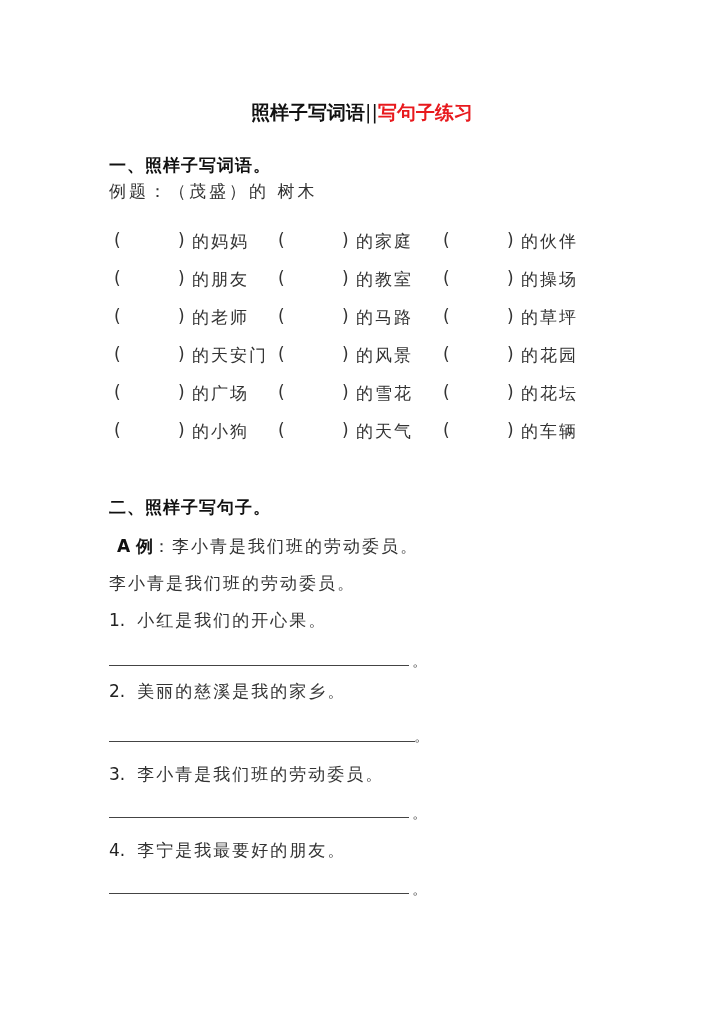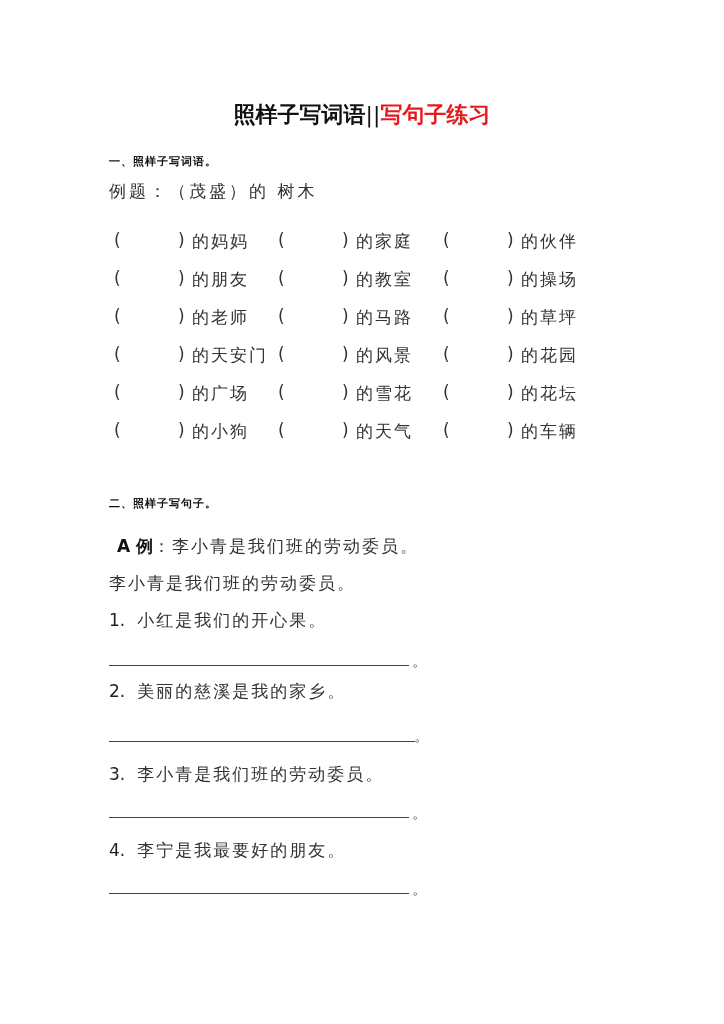--- a/index.html
+++ b/index.html
@@ -14,33 +14,33 @@
       overflow: hidden;
       font-family: "DejaVu Sans", "Liberation Sans", sans-serif;
       color: #333333;
     }
     .page-title {
       position: absolute;
       top: 100px;
       left: 0;
       width: 724px;
       text-align: center;
-      font-size: 22px;
+      font-size: 19px;
       font-weight: bold;
       letter-spacing: 0px;
       white-space: nowrap;
     }
     .title-black { color: #111111; }
     .title-sep { color: #111111; font-weight: normal; }
     .title-red { color: #e8191d; }
 
     .section-heading {
       position: absolute;
       left: 109px;
-      font-size: 11px;
+      font-size: 17px;
       font-weight: bold;
       color: #111111;
       letter-spacing: 1px;
       white-space: nowrap;
     }
     .example-line {
       position: absolute;
       left: 109px;
       top: 180px;
       font-size: 17px;

